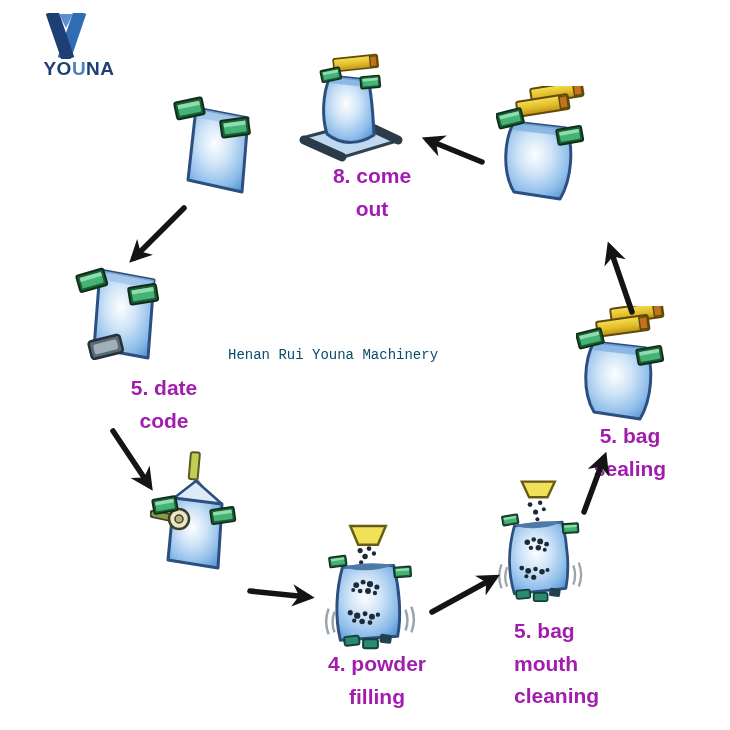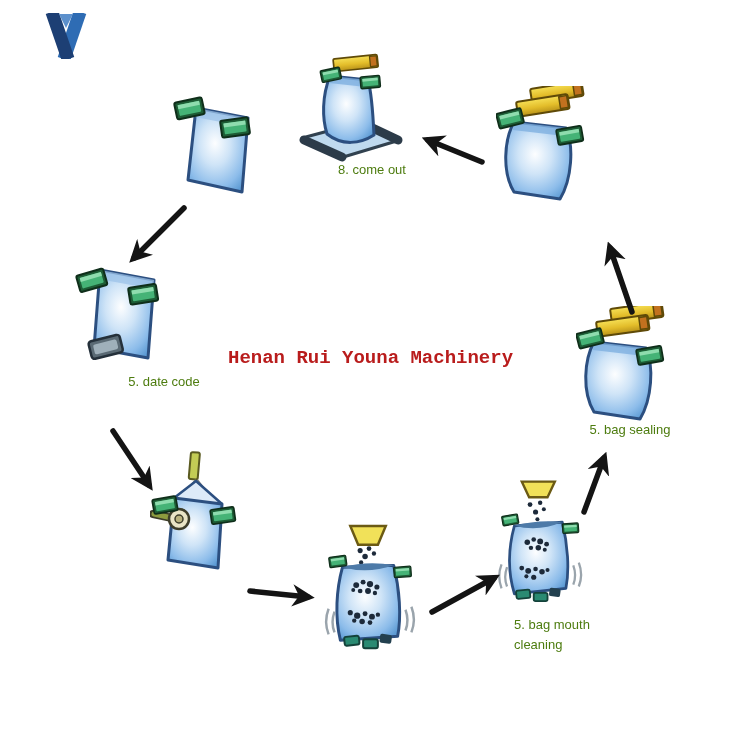--- a/index.html
+++ b/index.html
@@ -1,29 +1,29 @@
 <!DOCTYPE html>
 <html><head>
 <meta charset="utf-8">
 <style>
   html,body{margin:0;padding:0;background:#fff;}
   #canvas{position:relative;width:730px;height:730px;background:#ffffff;overflow:hidden;
           font-family:"Liberation Sans",sans-serif;}
   .art{position:absolute;}
-  .lbl{position:absolute;font-family:"Liberation Sans",sans-serif;font-weight:400;
-       font-size:13px;color:#4d7c0f;line-height:1.55;}
+  .lbl{position:absolute;font-family:"Liberation Sans",sans-serif;font-weight:700;
+       font-size:21px;color:#a21caf;line-height:1.55;}
   .lbl.center{text-align:center;}
   .arrow{position:absolute;}
   #logo{position:absolute;left:24px;top:6px;width:110px;height:80px;}
   #logo-v{position:absolute;left:21px;top:7px;}
   #logo-text{position:absolute;left:0px;top:52px;width:110px;text-align:center;
              font-size:19px;font-weight:700;letter-spacing:0.5px;color:#1d3f74;}
   #logo-text .mid{color:#4d82c4;}
   #watermark{position:absolute;left:228px;top:347px;font-family:"Liberation Mono",monospace;
-             font-size:19px;font-weight:700;color:#b91c1c;white-space:nowrap;}
+             font-size:14px;font-weight:400;color:#0c4a6e;white-space:nowrap;}
 </style>
 </head>
 <body>
 
 <div id="canvas">
 
   <svg width="0" height="0" style="position:absolute" aria-hidden="true">
     <defs>
       <radialGradient id="bagG" cx="45%" cy="42%" r="68%">
         <stop offset="0%" stop-color="#fdfeff"></stop>
@@ -50,20 +50,21 @@
       </marker>
     </defs>
   </svg>
 
   <div id="logo">
     <svg id="logo-v" width="42" height="46" viewBox="0 0 42 46">
       <line x1="33" y1="5" x2="21" y2="40" stroke="#2e6cb4" stroke-width="13" stroke-linecap="square"></line>
       <line x1="9" y1="5" x2="21" y2="40" stroke="#1d3f74" stroke-width="13" stroke-linecap="square"></line>
       <polygon points="14,1 28,1 21,15" fill="#5c90cc"></polygon>
     </svg>
+    <div id="logo-text"><span>YO</span><span class="mid">U</span><span>NA</span></div>
   </div>
 
   <div id="watermark">Henan Rui Youna Machinery</div>
 
   <svg class="art" style="left:172px;top:94px" width="86" height="104" viewBox="0 0 86 104">
     <path d="M24 14 L76 24 L70 98 L16 86 Z" fill="url(#bagG)" stroke="#2c4f80" stroke-width="3" stroke-linejoin="round"></path>
     <path d="M24 14 L76 24 L75 33 L23 23 Z" fill="#9ec3e8" opacity="0.75"></path>
     <use href="#clipS" transform="translate(2,9) rotate(-12)"></use>
     <use href="#clipS" transform="translate(48,27) rotate(-8)"></use>
   </svg>
@@ -135,20 +136,21 @@
       <rect x="43" y="119" width="15" height="9" rx="2" fill="#2a8a72" stroke="#14423a" stroke-width="2"></rect>
       <rect x="60" y="114" width="12" height="9" rx="2" fill="#23404f" transform="rotate(8 66 118)"></rect>
     </g>
     <g stroke="#9aa4ac" stroke-width="2.5" fill="none">
       <path d="M8 88 q-5 13 0 26"></path>
         <path d="M14 91 q-4 11 0 21"></path>
       <path d="M92 86 q5 13 0 26"></path>
         <path d="M86 89 q4 11 0 21"></path>
     </g>
   </svg>
+  <div class="lbl center" style="left:314px;top:648px;width:126px">4. powder filling</div>
 
   <svg class="art" style="left:496px;top:480px" width="92" height="132" viewBox="0 0 100 140">
     <g transform="translate(28,0)">
       <path d="M0 0 L36 0 L28 17 L8 17 Z" fill="#f1e159" stroke="#6b5a14" stroke-width="2.5"></path>
     </g>
     <g fill="#1d2a3a">
       <circle cx="37" cy="25" r="2.6"></circle>
         <circle cx="48" cy="23" r="2.4"></circle>
       <circle cx="43" cy="33" r="2.8"></circle>
         <circle cx="52" cy="30" r="2.2"></circle>

